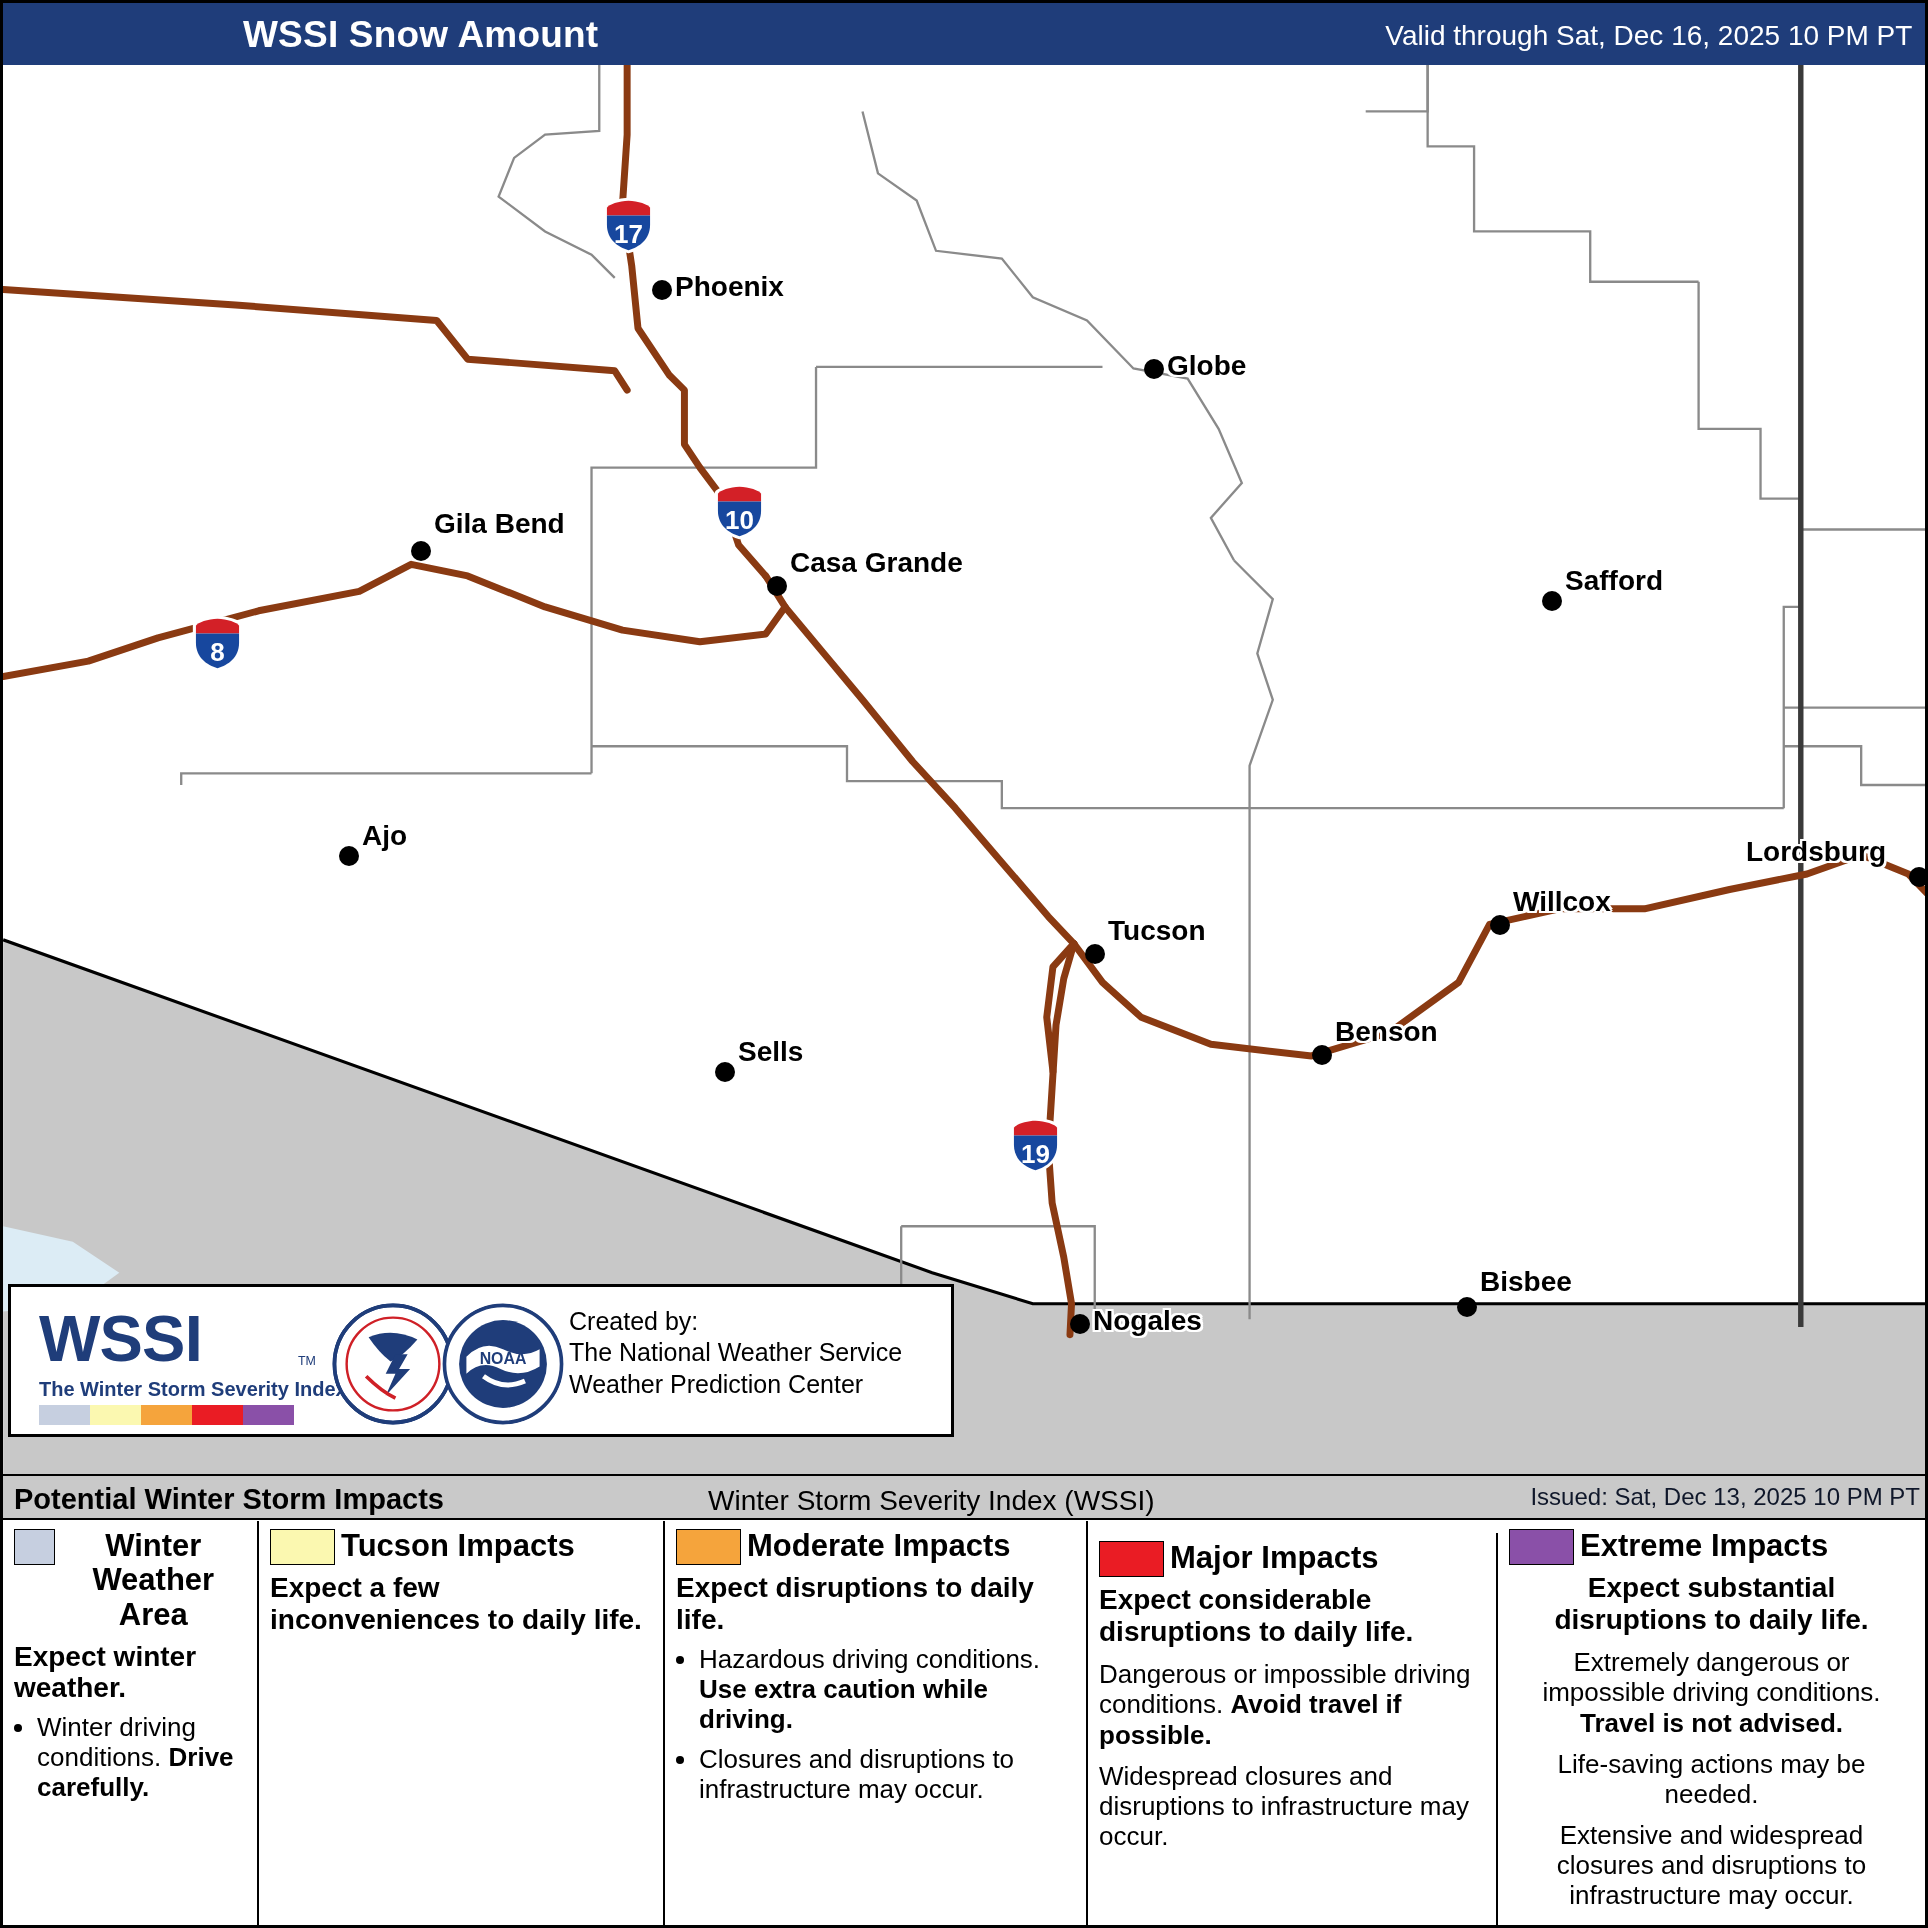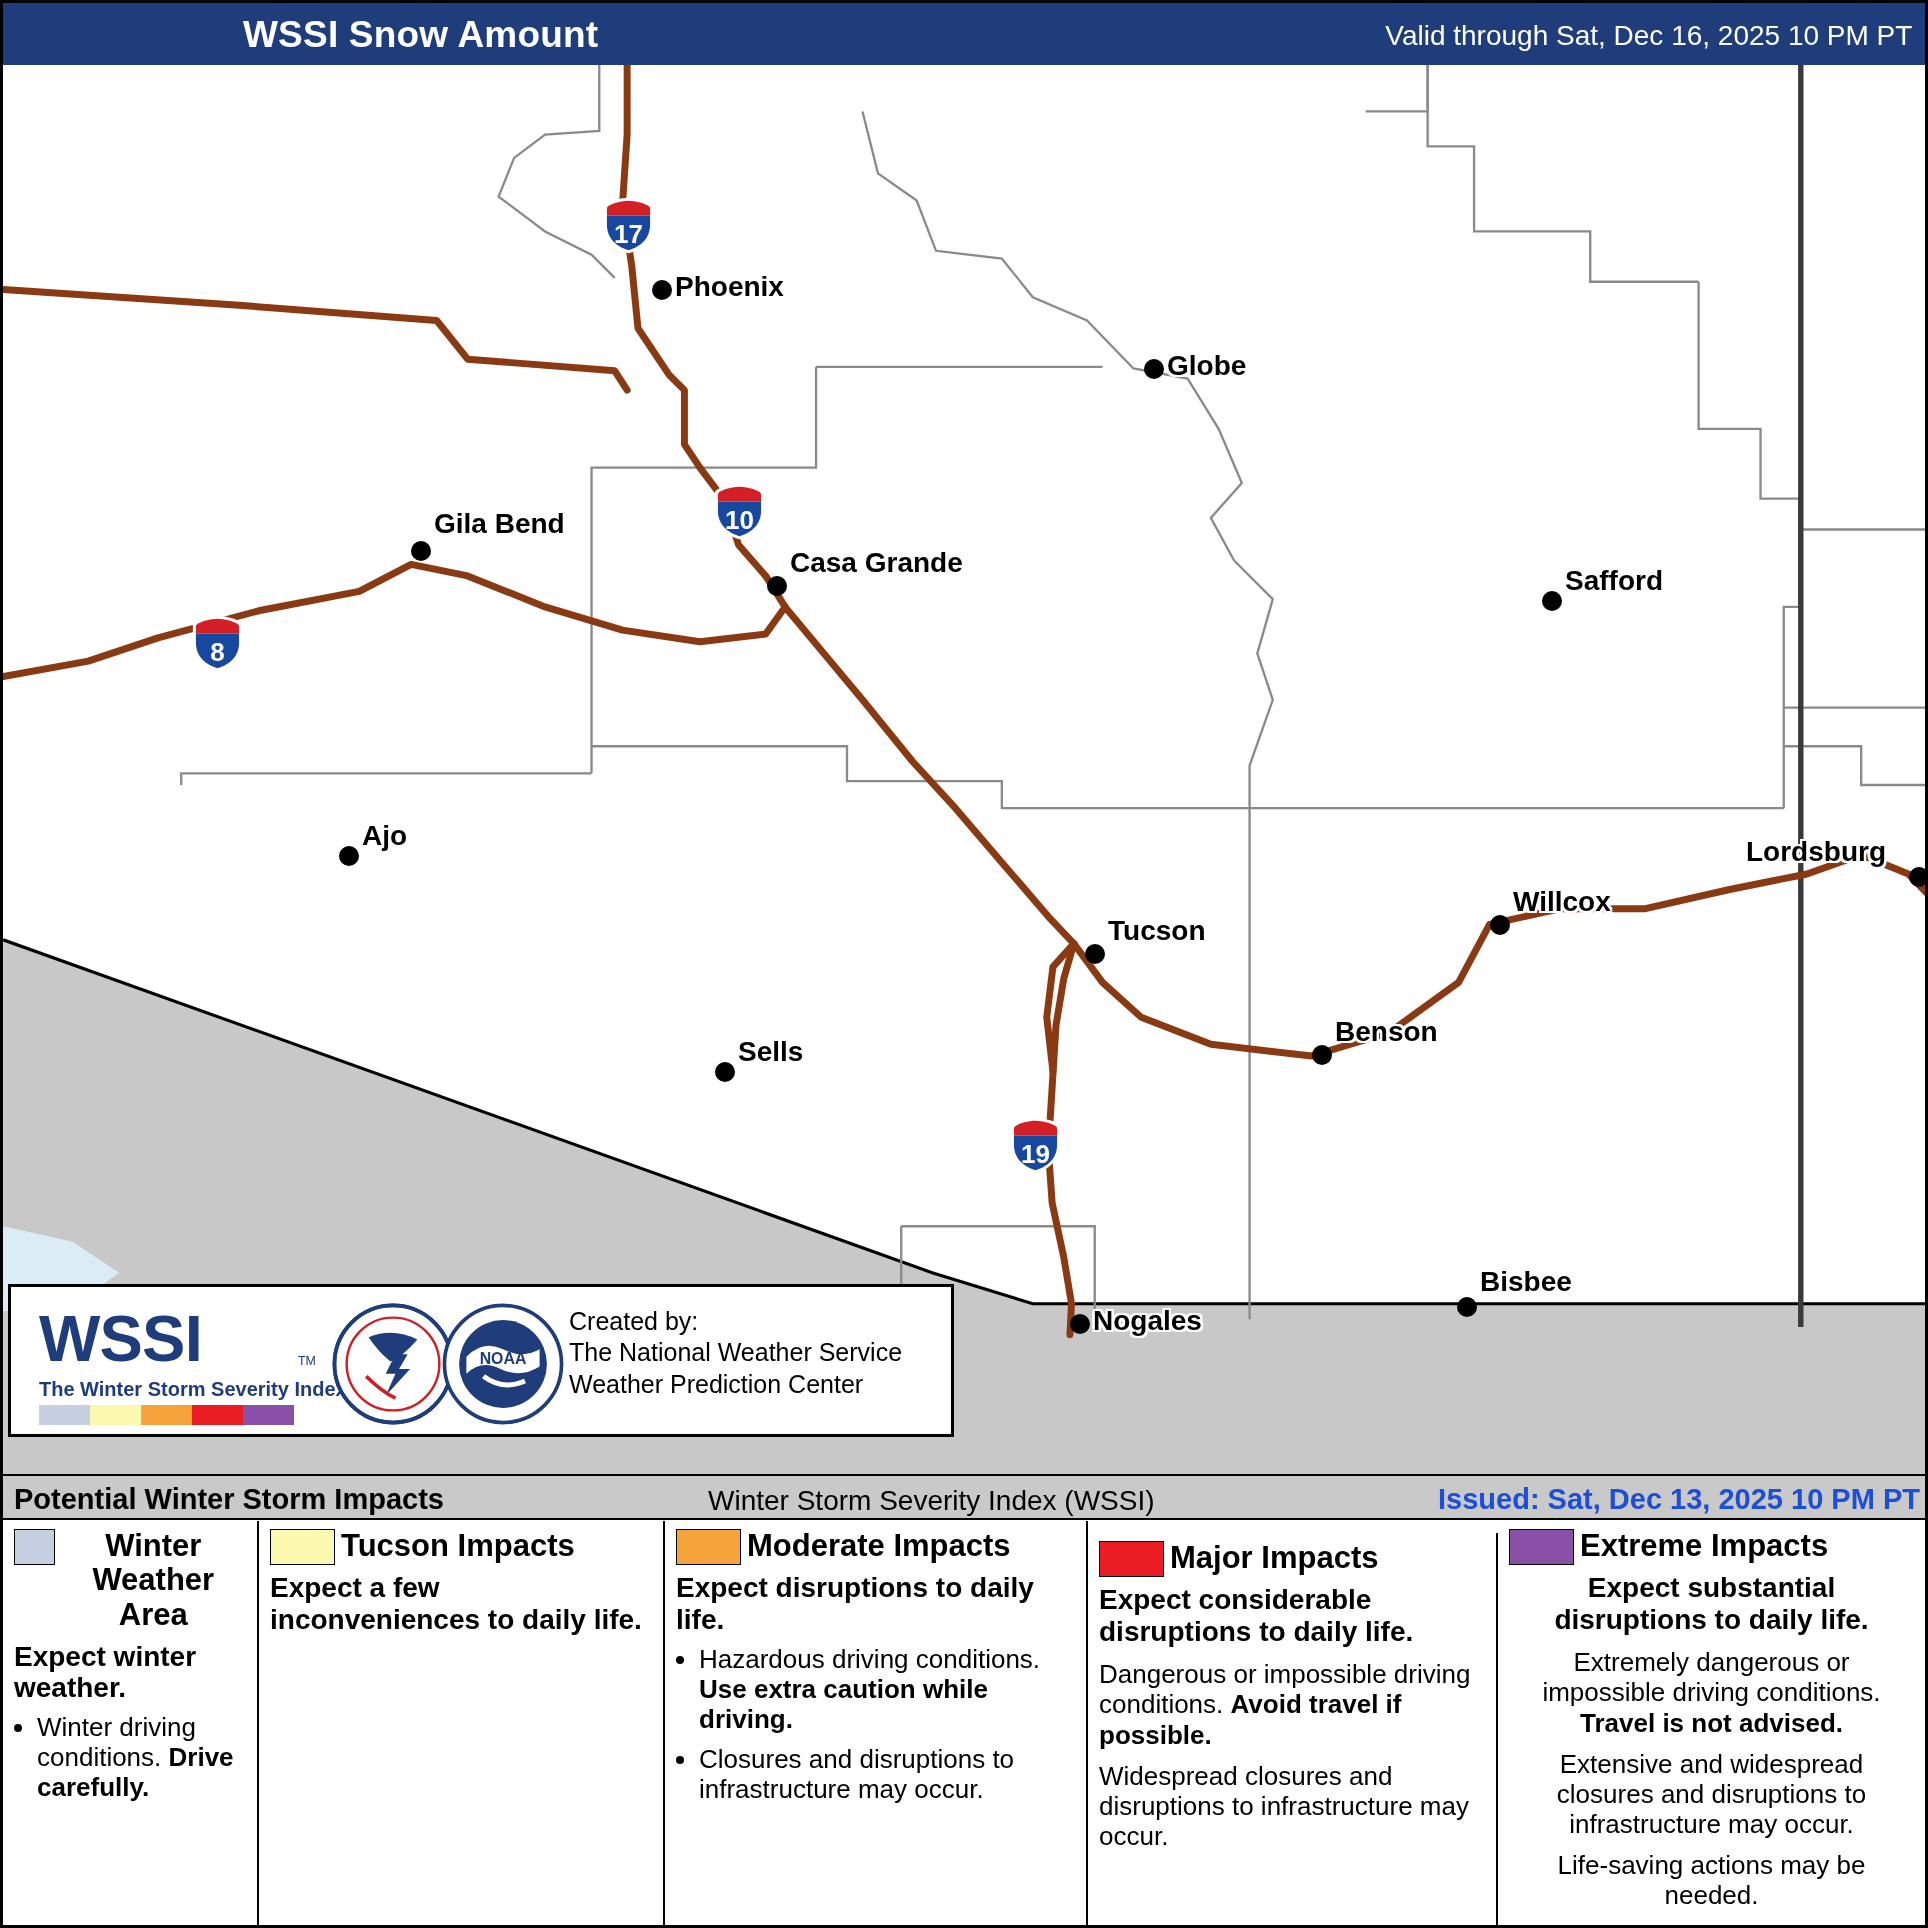--- a/index.html
+++ b/index.html
@@ -204,23 +204,23 @@
     position: absolute;
     left: 705px;
     top: 8.5px;
     font-size: 28px;
     color: #000;
   }
   .impactbar .right {
     position: absolute;
     right: 11px;
     top: 7px;
-    font-size: 29px;
-    font-weight: bold;
-    color: #1d4ed8;
+    font-size: 24px;
+    font-weight: normal;
+    color: #0f172a;
   }
 
   
   .legend {
     position: absolute;
     left: 0;
     top: 1518px;
     width: 1922px;
     height: 407px;
     display: flex;
@@ -520,19 +520,19 @@
       <p class="plain"><span>Widespread closures and disruptions to infrastructure may occur.</span><b></b></p>
     </div>
 
     <div class="col col-4">
       <div class="headrow">
         <span class="swatch" style="background:#8a50a8"></span>
         <span class="headname">Extreme Impacts</span>
       </div>
       <div class="lead">Expect substantial disruptions to daily life.</div>
       <p class="plain"><span>Extremely dangerous or impossible driving conditions. </span><b>Travel is not advised.</b></p>
+      <p class="plain"><span>Life-saving actions may be needed.</span><b></b></p>
       <p class="plain"><span>Extensive and widespread closures and disruptions to infrastructure may occur.</span><b></b></p>
-      <p class="plain"><span>Life-saving actions may be needed.</span><b></b></p>
     </div>
   </div>
 
 </div>
 
 
 </body></html>

